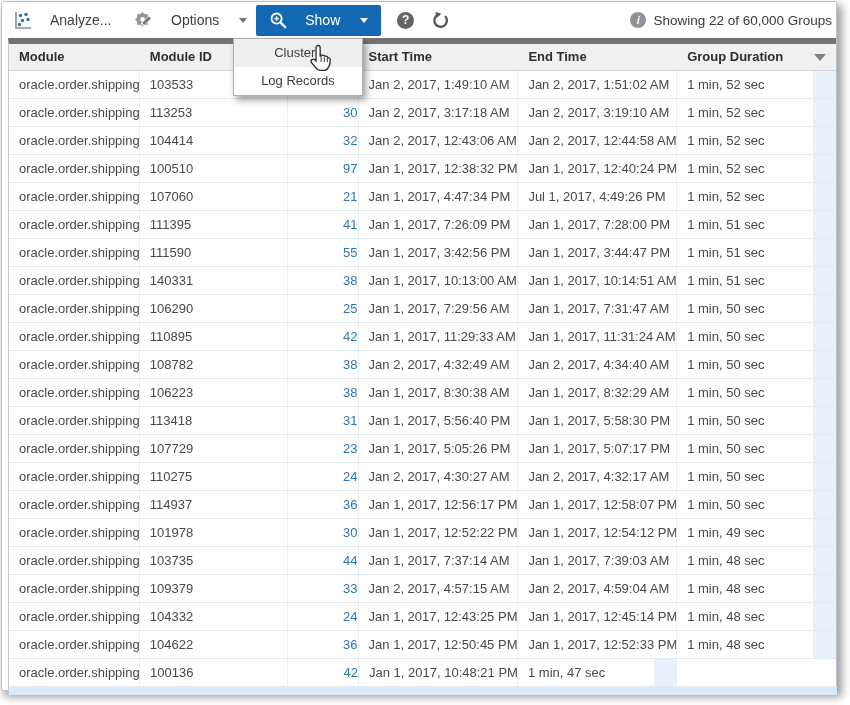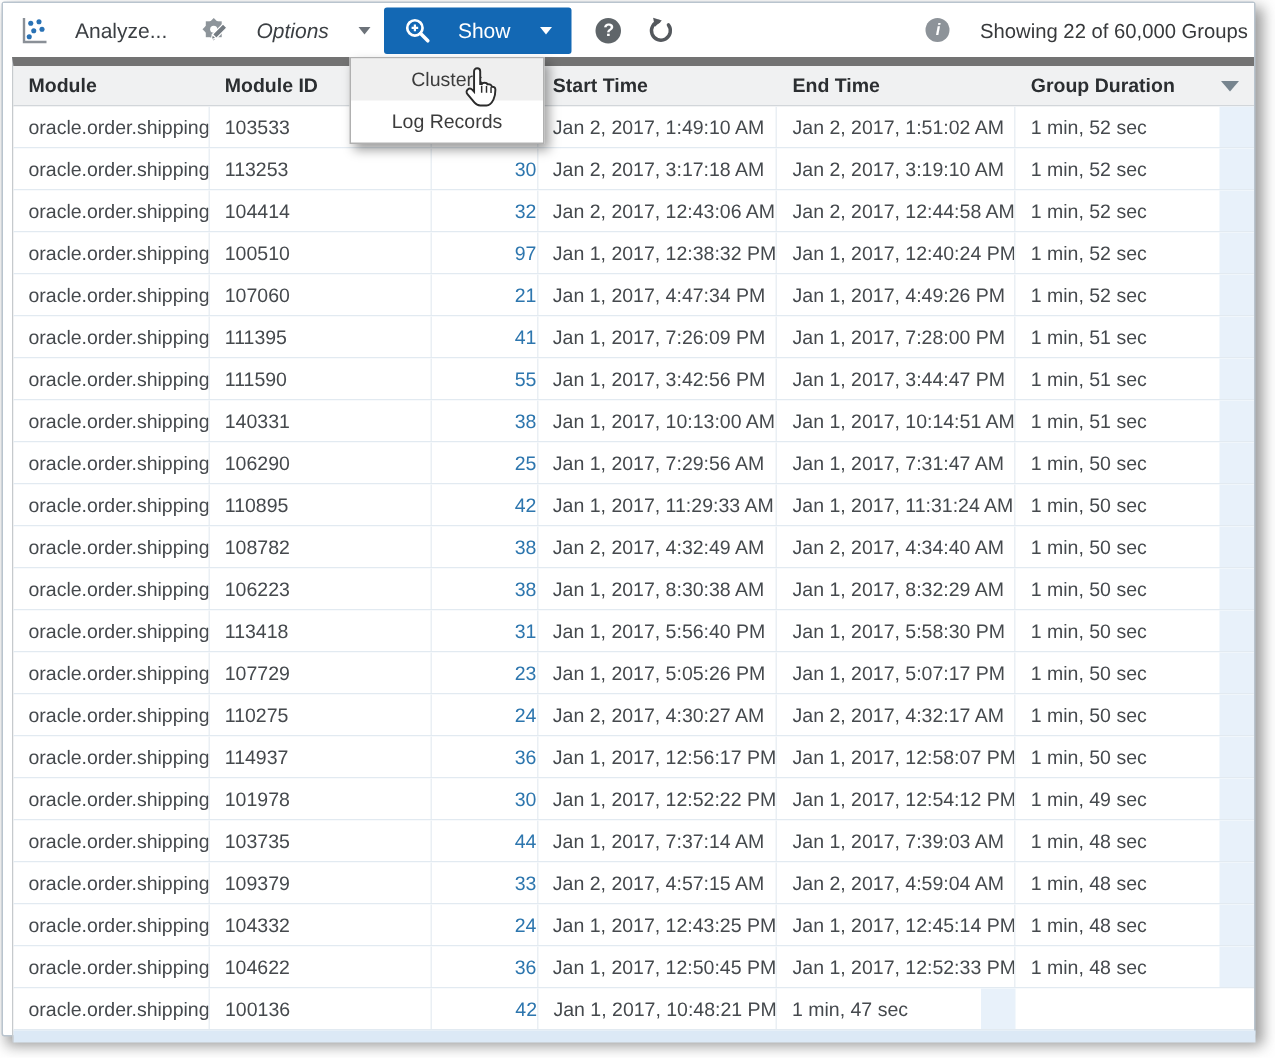--- a/index.html
+++ b/index.html
@@ -9,30 +9,30 @@
   .window{position:absolute;left:1px;top:1px;width:836px;height:690px;
     background:#fff;border:1px solid #b9c4ce;border-radius:2px;
     box-shadow:4px 5px 9px 1px rgba(75,75,75,.55);}
 
   
   .toolbar{height:36px;display:flex;align-items:center;padding-left:10px;background:#fff;position:relative;}
   .tbtn{display:flex;align-items:center;gap:17px;font-size:14px;color:#3b3f43;cursor:pointer;white-space:nowrap;}
   .caret{width:0;height:0;border-left:4.5px solid transparent;border-right:4.5px solid transparent;
     border-top:5.5px solid #6d737a;margin-left:3px;}
   .btn-analyze{width:96px;}
-  .btn-options{margin-left:24px;font-style:italic;}
+  .btn-options{margin-left:24px;}
   .btn-show{margin-left:9px;background:#1368b4;color:#fff;height:31px;padding:0 13px;border-radius:2px;}
   .btn-show .caret{border-top-color:#fff;}
   .icon-help{width:17px;height:17px;border-radius:50%;background:#5f6569;color:#fff;font-size:12px;
     font-weight:bold;display:flex;align-items:center;justify-content:center;margin-left:16px;cursor:pointer;}
   .icon-refresh{margin-left:17px;cursor:pointer;display:flex;}
   .right-group{margin-left:auto;display:flex;align-items:center;padding-right:4px;}
   .icon-info{width:16px;height:16px;border-radius:50%;background:#8d9399;color:#fff;font-size:11px;
     font-weight:bold;display:flex;align-items:center;justify-content:center;margin-right:7px;font-style:italic;}
-  .showing-text{font-size:13.5px;color:#37393b;margin-left:13px;}
+  .showing-text{font-size:13.5px;color:#37393b;}
 
   
   .table{margin-left:6px;width:828px;border-left:1px solid #c6cacd;border-top:6px solid #737373;}
   .thead{display:flex;height:27px;background:#f0f1f2;border-bottom:1px solid #d2d6da;
     font-size:13px;font-weight:bold;color:#2b2e31;}
   .thead .hcell{line-height:26px;padding-left:10px;position:relative;}
   .sort-arrow{position:absolute;right:10px;top:10px;width:0;height:0;
     border-left:6px solid transparent;border-right:6px solid transparent;border-top:7px solid #77858f;}
   .row{display:flex;height:28px;border-bottom:1px solid #e2eaf1;background:#fff;cursor:pointer;}
   .cell{font-size:13px;color:#45494d;line-height:27px;padding-left:10px;overflow:hidden;
@@ -167,21 +167,21 @@
           <div class="cell col-start_time">Jan 1, 2017, 12:38:32 PM</div>
           <div class="cell col-end_time">Jan 1, 2017, 12:40:24 PM</div>
           <div class="cell col-duration">1 min, 52 sec</div>
           <div class="cell filler-cell"></div>
         </div>
         <div class="row">
           <div class="cell col-module">oracle.order.shipping</div>
           <div class="cell col-context_id">107060</div>
           <div class="cell col-count">21</div>
           <div class="cell col-start_time">Jan 1, 2017, 4:47:34 PM</div>
-          <div class="cell col-end_time">Jan 1, 2017, 4:49:26 PM</div>
+          <div class="cell col-end_time">Jul 1, 2017, 4:49:26 PM</div>
           <div class="cell col-duration">1 min, 52 sec</div>
           <div class="cell filler-cell"></div>
         </div>
         <div class="row">
           <div class="cell col-module">oracle.order.shipping</div>
           <div class="cell col-context_id">111395</div>
           <div class="cell col-count">41</div>
           <div class="cell col-start_time">Jan 1, 2017, 7:26:09 PM</div>
           <div class="cell col-end_time">Jan 1, 2017, 7:28:00 PM</div>
           <div class="cell col-duration">1 min, 51 sec</div>

